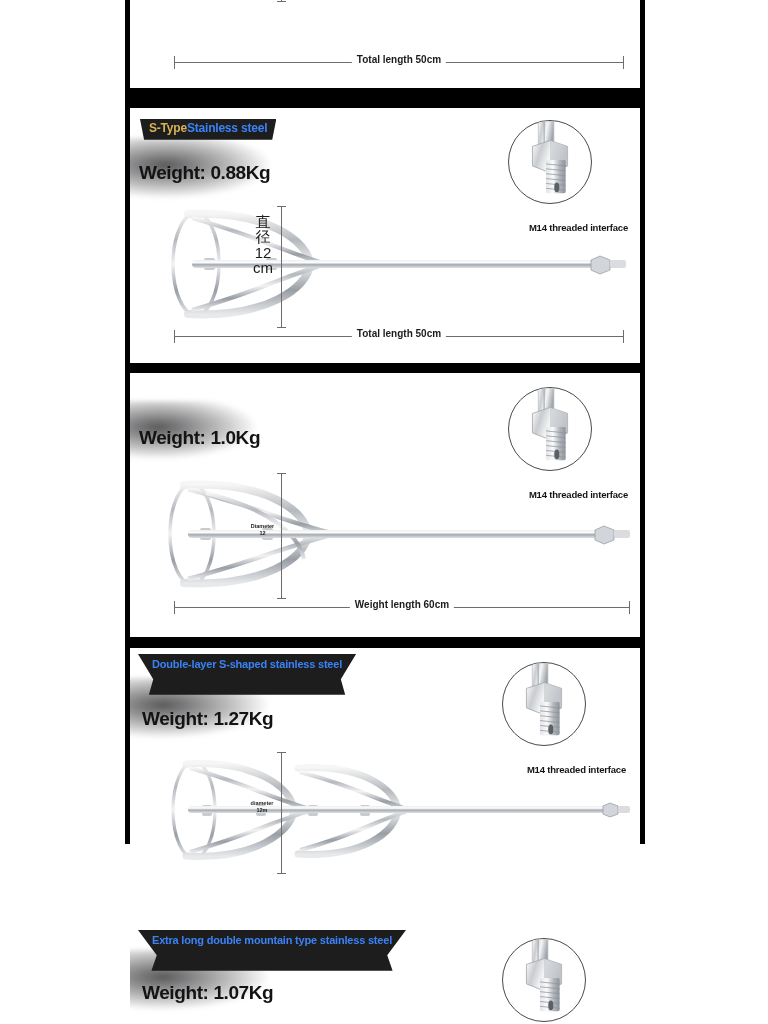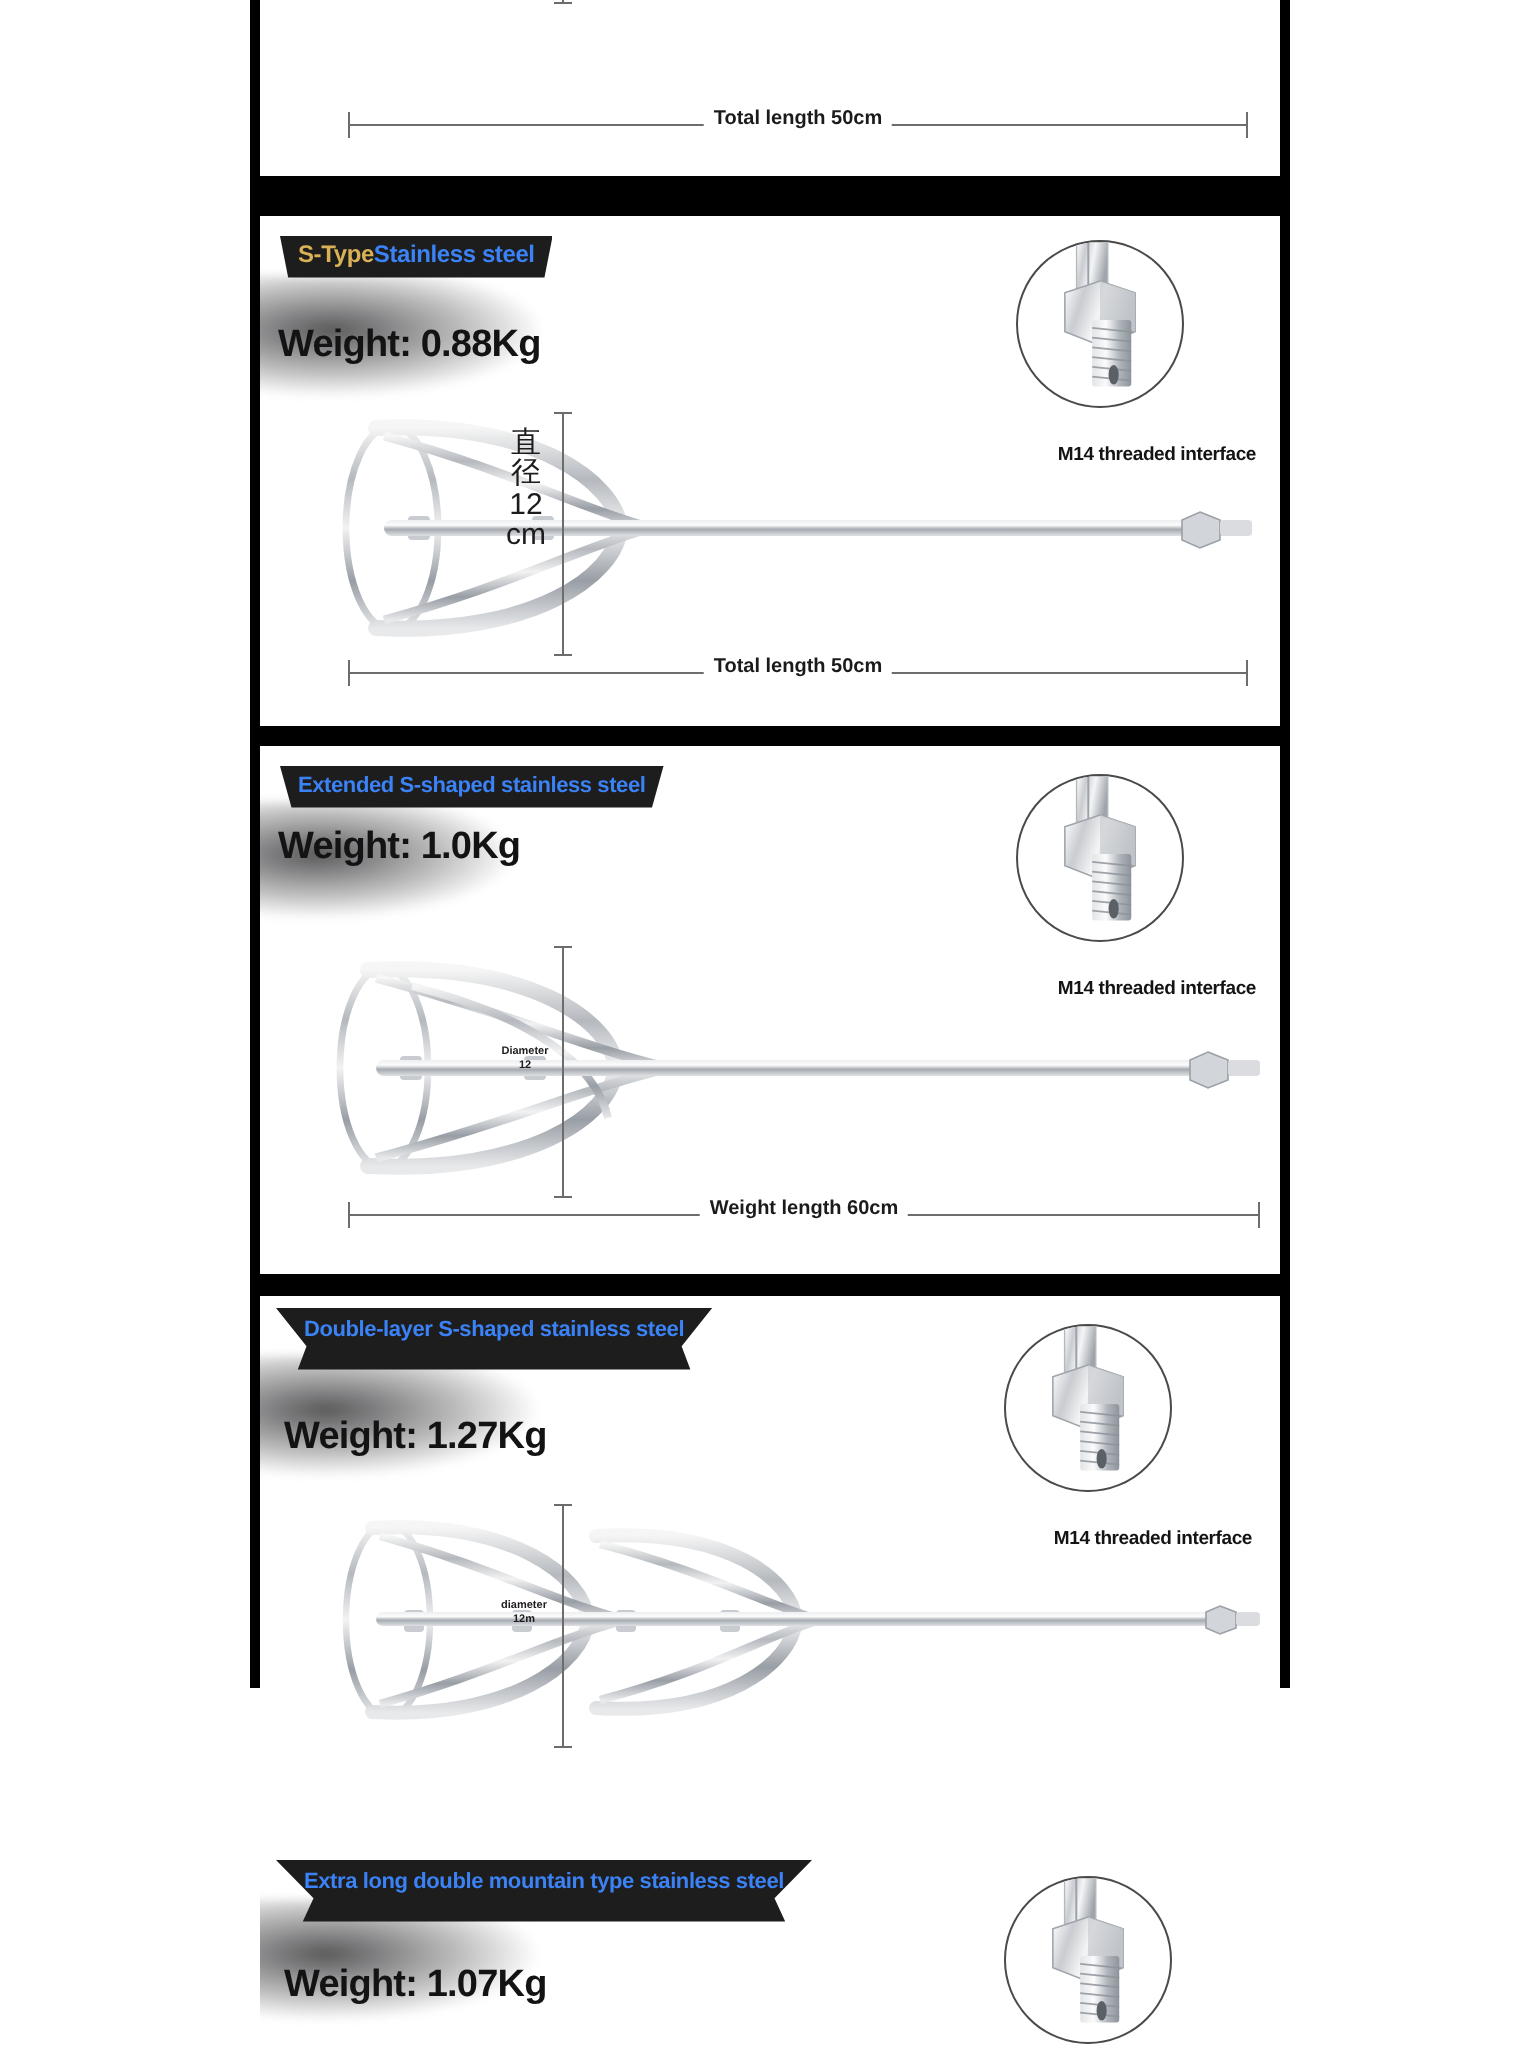--- a/index.html
+++ b/index.html
@@ -28,21 +28,21 @@
   
   .badge-wrap { position:absolute; }
   .badge {
     position:relative; display:inline-block;
     background:#1d1d1d; color:#ffffff;
     padding:3px 9px 4px 9px;
     font-size:12px; font-weight:bold; letter-spacing:-0.2px;
     line-height:1.15; white-space:nowrap;
     clip-path: polygon(0 0, 100% 0, 97% 100%, 3% 100%);
   }
-  .badge.torn { clip-path: polygon(0 0, 100% 0, 93% 62%, 95% 100%, 5% 100%, 7% 62%); padding:4px 14px 13px 14px;}
+  .badge.torn { clip-path: polygon(0 0, 100% 0, 93% 62%, 95% 100%, 5% 100%, 7% 62%); padding:4px 14px 23px 14px;}
   .badge .gold { color:#d9b156; }
   .badge .wht { color:#3b82f6; }
   .badge .sm { font-size:11px; font-weight:bold; }
 
   
   .smudge {
     position:absolute; background:
       radial-gradient(ellipse at 30% 45%, rgba(60,60,62,.85) 0%, rgba(110,110,112,.45) 45%, rgba(255,255,255,0) 72%);
     filter: blur(2px);
     pointer-events:none;
@@ -209,25 +209,22 @@
             <div class="cap r"></div>
           <div class="txt">Total length 50cm</div>
         </div>
       </div>
     </div>
 
     <div class="panel" id="p2" style="top:373px; height:264px;">
       <div class="panel-inner">
         <div class="smudge" style="left:-14px; top:28px; width:140px; height:58px;"></div>
 
-        <div class="badge-wrap" style="left:10px; top:10px;">
-          <span class="badge"><span class="wht sm">Extended S-shaped stainless steel</span></span>
-        </div>
-
-        <div class="weight" style="left:9px; top:20px;">Weight: 1.0Kg</div>
+
+        <div class="weight" style="left:9px; top:34px;">Weight: 1.0Kg</div>
 
         <div class="m14-circle" style="right:48px; top:14px; width:84px; height:84px;">
           <svg viewBox="0 0 84 84">
             <path d="M30 0 L30 24 L46 26 L46 0 Z" fill="url(#b1)" stroke="#b5b9bd" stroke-width="0.7"></path>
             <path d="M36 0 L36 24" stroke="#9ba1a7" stroke-width="1"></path>
             <polygon points="24,26 42,20 60,26 60,46 42,53 24,46" fill="url(#b1)" stroke="#9ea4aa" stroke-width="0.8"></polygon>
             <polygon points="42,20 60,26 60,46 42,40" fill="#cbced2" opacity="0.75"></polygon>
             <rect x="38" y="40" width="20" height="34" rx="1.5" fill="url(#b2)"></rect>
             <g stroke="#8e949b" stroke-width="0.9" opacity="0.85">
               <path d="M38 44 L58 46"></path>

